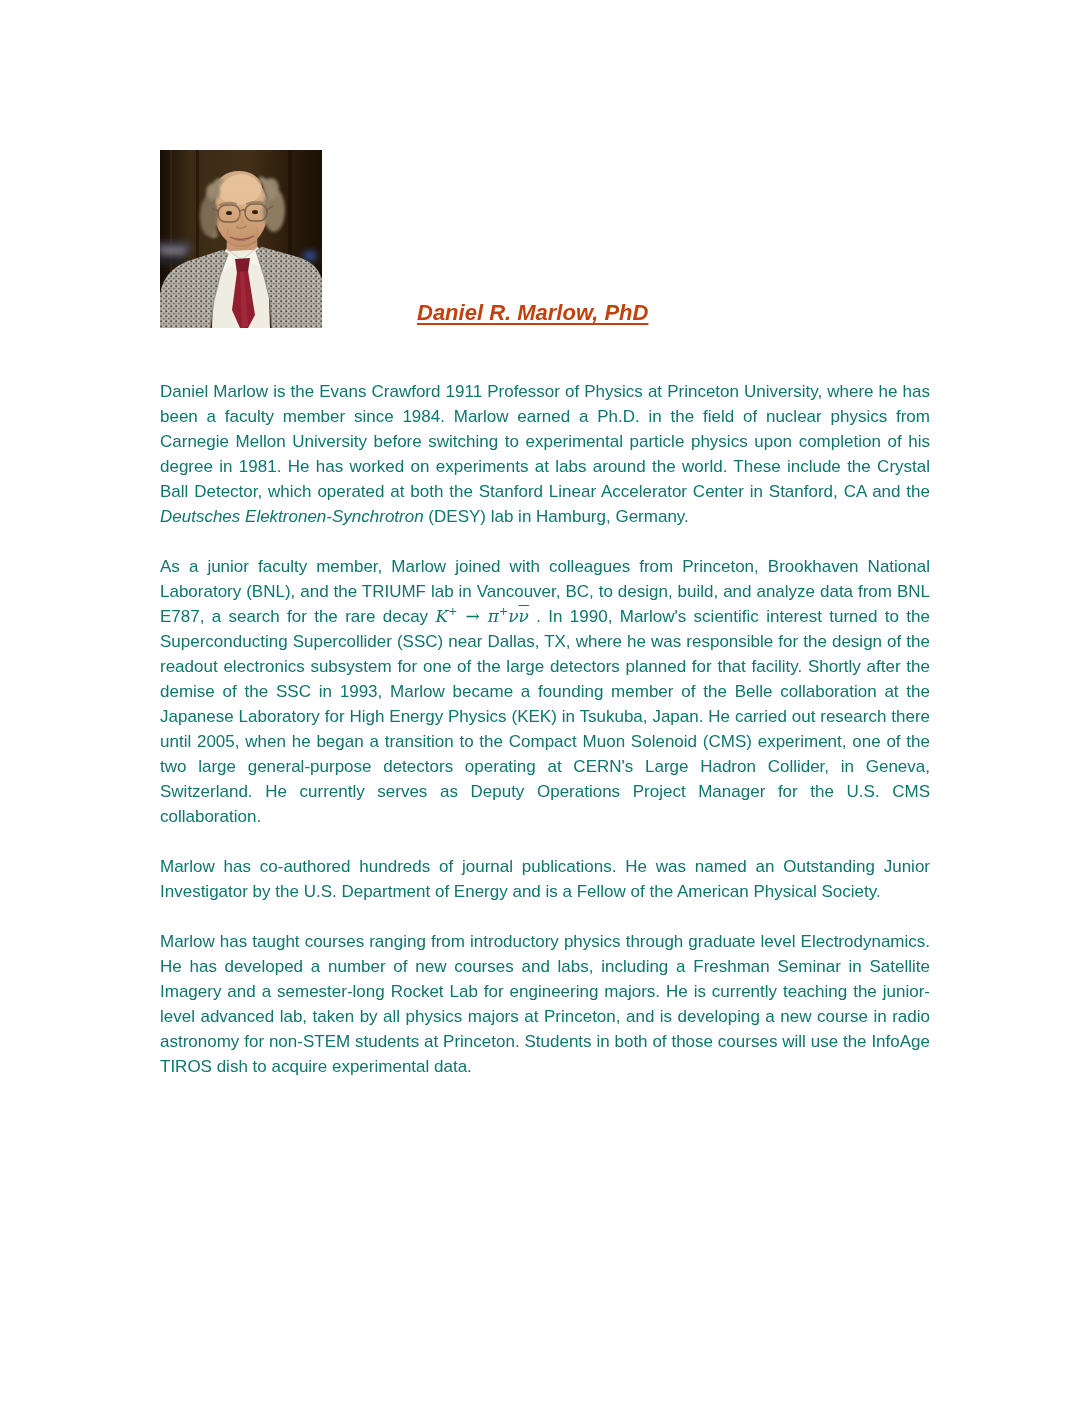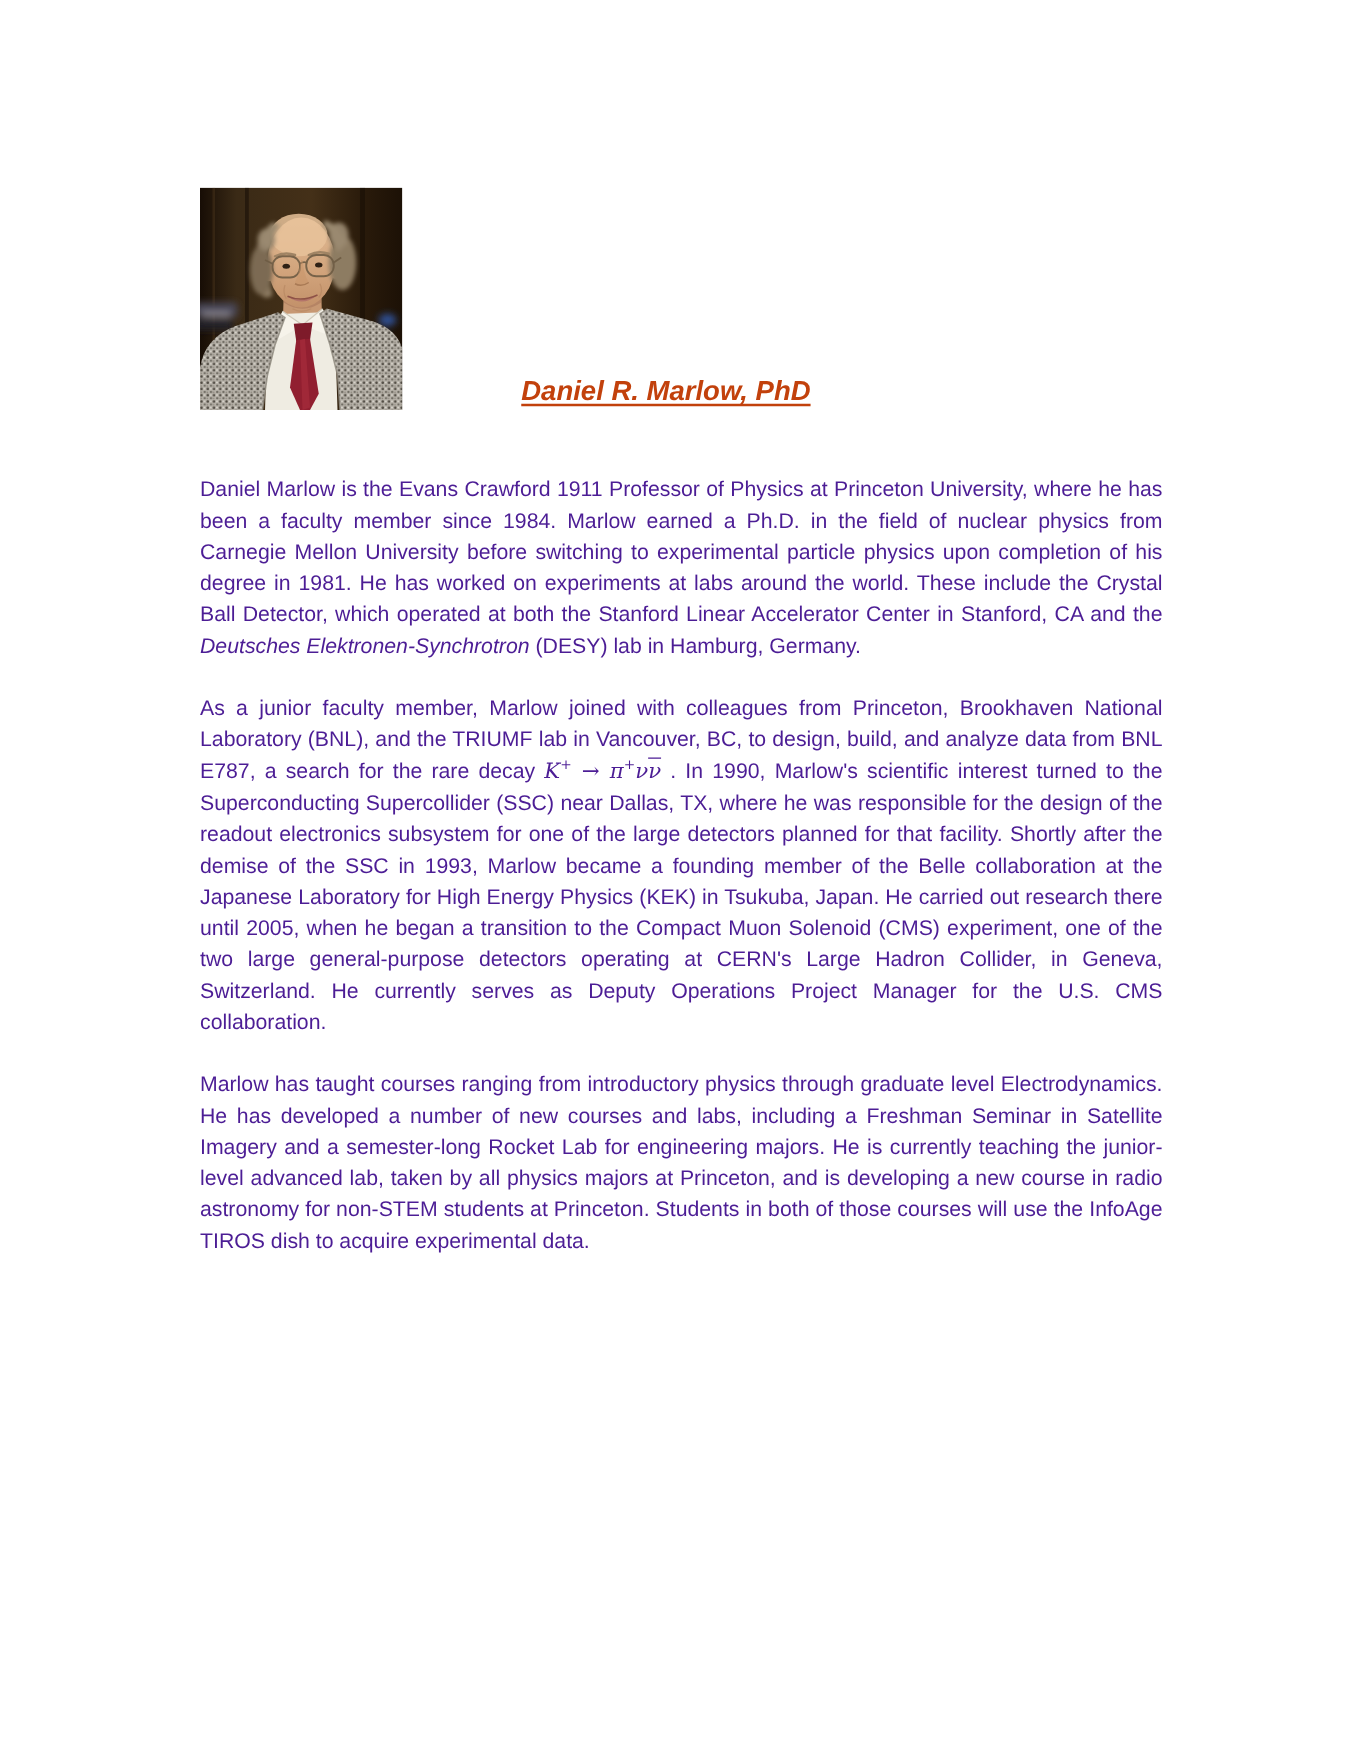--- a/index.html
+++ b/index.html
@@ -42,21 +42,21 @@
     white-space: nowrap;
   }
   .body-text {
     position: absolute;
     left: 160px;
     top: 379px;
     width: 770px;
     font-size: 17px;
     line-height: 25px;
     text-align: justify;
-    color: #4c1d95;
+    color: #0f766e;
   }
   .body-text p { margin: 0 0 25px 0; }
   .italic-name { font-style: italic; }
   .formula {
     font-family: "DejaVu Serif", "Liberation Serif", serif;
     font-style: italic;
   }
   .formula sup {
     font-size: 11px;
     line-height: 0;
@@ -167,17 +167,18 @@
   </figure>
 
   <h1 class="doc-title">Daniel R. Marlow, PhD</h1>
 
   <div class="body-text">
 
     <p><span>Daniel Marlow is the Evans Crawford 1911 Professor of Physics at Princeton University, where he has been a faculty member since 1984.   Marlow earned a Ph.D. in the field of nuclear physics from Carnegie Mellon University before switching to experimental particle physics upon completion of his degree in 1981.  He has worked on experiments at labs around the world.    These include the Crystal Ball Detector, which operated at both the Stanford Linear Accelerator Center in Stanford, CA and the </span><span class="italic-name">Deutsches Elektronen-Synchrotron</span><span> (DESY) lab in Hamburg, Germany.</span></p>
 
     <p><span>As a junior faculty member, Marlow joined with colleagues from Princeton, Brookhaven National Laboratory (BNL), and the TRIUMF lab in Vancouver, BC, to design, build, and analyze data from BNL E787, a search for the rare decay </span><span class="formula"><span>K</span><sup>+</sup> <span class="arrow">→</span> <span>π</span><sup>+</sup><span>ν</span><span class="nu-bar">ν</span></span><span> .  In 1990, Marlow's scientific interest turned to the Superconducting Supercollider (SSC) near Dallas, TX, where he was responsible for the design of the readout electronics subsystem for one of the large detectors planned for that facility.   Shortly after the demise of the SSC in 1993, Marlow became a founding member of the Belle collaboration at the Japanese Laboratory for High Energy Physics (KEK) in Tsukuba, Japan.   He carried out research there until 2005, when he began a transition to the Compact Muon Solenoid (CMS) experiment, one of the two large general-purpose detectors operating at CERN's Large Hadron Collider, in Geneva, Switzerland.   He currently serves as Deputy Operations Project Manager for the U.S. CMS collaboration.</span></p>
 
+    <p>Marlow has co-authored hundreds of journal publications.   He was named an Outstanding Junior Investigator by the U.S. Department of Energy and is a Fellow of the American Physical Society.</p>
 
     <p>Marlow has taught courses ranging from introductory physics through graduate level Electrodynamics.    He has developed a number of new courses and labs, including a Freshman Seminar in Satellite Imagery and a semester-long Rocket Lab for engineering majors.    He is currently teaching the junior-level advanced lab, taken by all physics majors at Princeton, and is developing a new course in radio astronomy for non-STEM students at Princeton.    Students in both of those courses will use the InfoAge TIROS dish to acquire experimental data.</p>
 
   </div>
 </div>
 
 </body></html>

